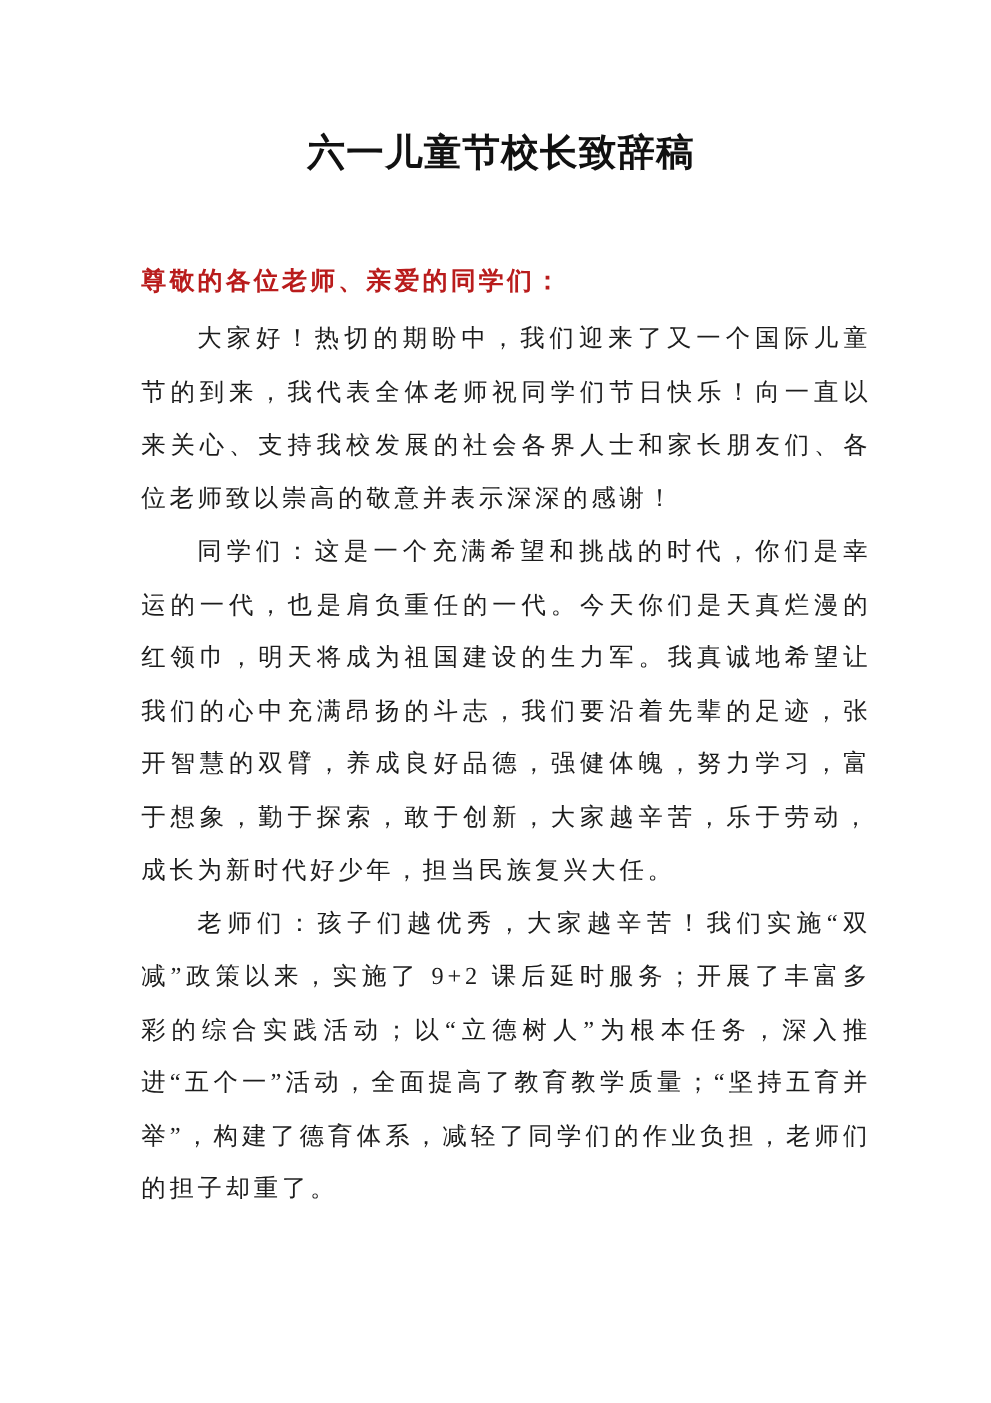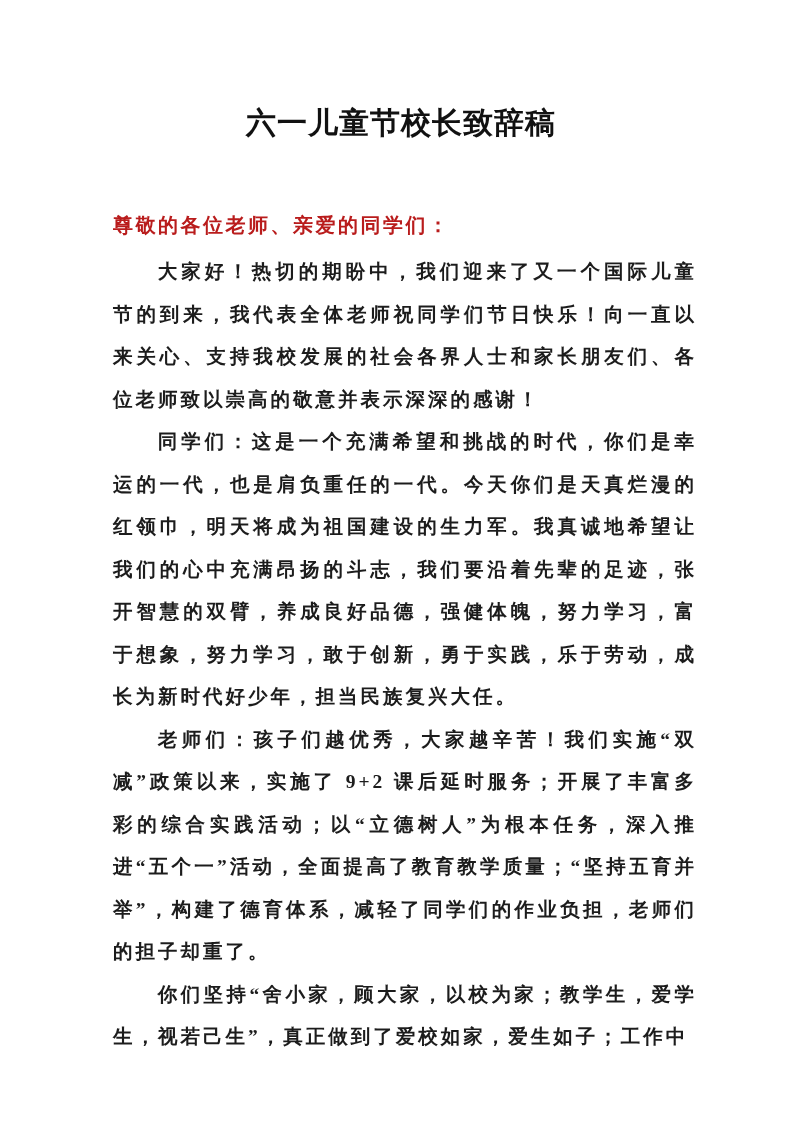--- a/index.html
+++ b/index.html
@@ -31,38 +31,36 @@
   .salutation {
     margin-top: 58px;
     font-size: 20px;
     font-weight: bold;
     letter-spacing: 2.5px;
     line-height: 42px;
     color: #b91c1c;
   }
   .body-text {
     margin-top: 5px;
-    font-weight: bold;
   }
   .para {
     font-size: 19.5px;
     letter-spacing: 3px;
     line-height: 42.5px;
     text-align: justify;
     text-indent: 2.3em;
     color: #1c1c1c;
   }
 </style>
 </head>
 <body>
 
 <div class="page">
   <h1 class="doc-title">六一儿童节校长致辞稿</h1>
 
   <div class="salutation">尊敬的各位老师、亲爱的同学们：</div>
 
   <div class="body-text">
     <p class="para">大家好！热切的期盼中，我们迎来了又一个国际儿童节的到来，我代表全体老师祝同学们节日快乐！向一直以来关心、支持我校发展的社会各界人士和家长朋友们、各位老师致以崇高的敬意并表示深深的感谢！</p>
-    <p class="para">同学们：这是一个充满希望和挑战的时代，你们是幸运的一代，也是肩负重任的一代。今天你们是天真烂漫的红领巾，明天将成为祖国建设的生力军。我真诚地希望让我们的心中充满昂扬的斗志，我们要沿着先辈的足迹，张开智慧的双臂，养成良好品德，强健体魄，努力学习，富于想象，努力学习，敢于创新，勇于实践，乐于劳动，成长为新时代好少年，担当民族复兴大任。</p>
+    <p class="para">同学们：这是一个充满希望和挑战的时代，你们是幸运的一代，也是肩负重任的一代。今天你们是天真烂漫的红领巾，明天将成为祖国建设的生力军。我真诚地希望让我们的心中充满昂扬的斗志，我们要沿着先辈的足迹，张开智慧的双臂，养成良好品德，强健体魄，努力学习，富于想象，勤于探索，敢于创新，大家越辛苦，乐于劳动，成长为新时代好少年，担当民族复兴大任。</p>
     <p class="para">老师们：孩子们越优秀，大家越辛苦！我们实施“双减”政策以来，实施了 9+2 课后延时服务；开展了丰富多彩的综合实践活动；以“立德树人”为根本任务，深入推进“五个一”活动，全面提高了教育教学质量；“坚持五育并举”，构建了德育体系，减轻了同学们的作业负担，老师们的担子却重了。</p>
-    <p class="para">你们坚持“舍小家，顾大家，以校为家；教学生，爱学生，视若己生”，真正做到了爱校如家，爱生如子；工作中</p>
   </div>
 </div>
 
 </body></html>

